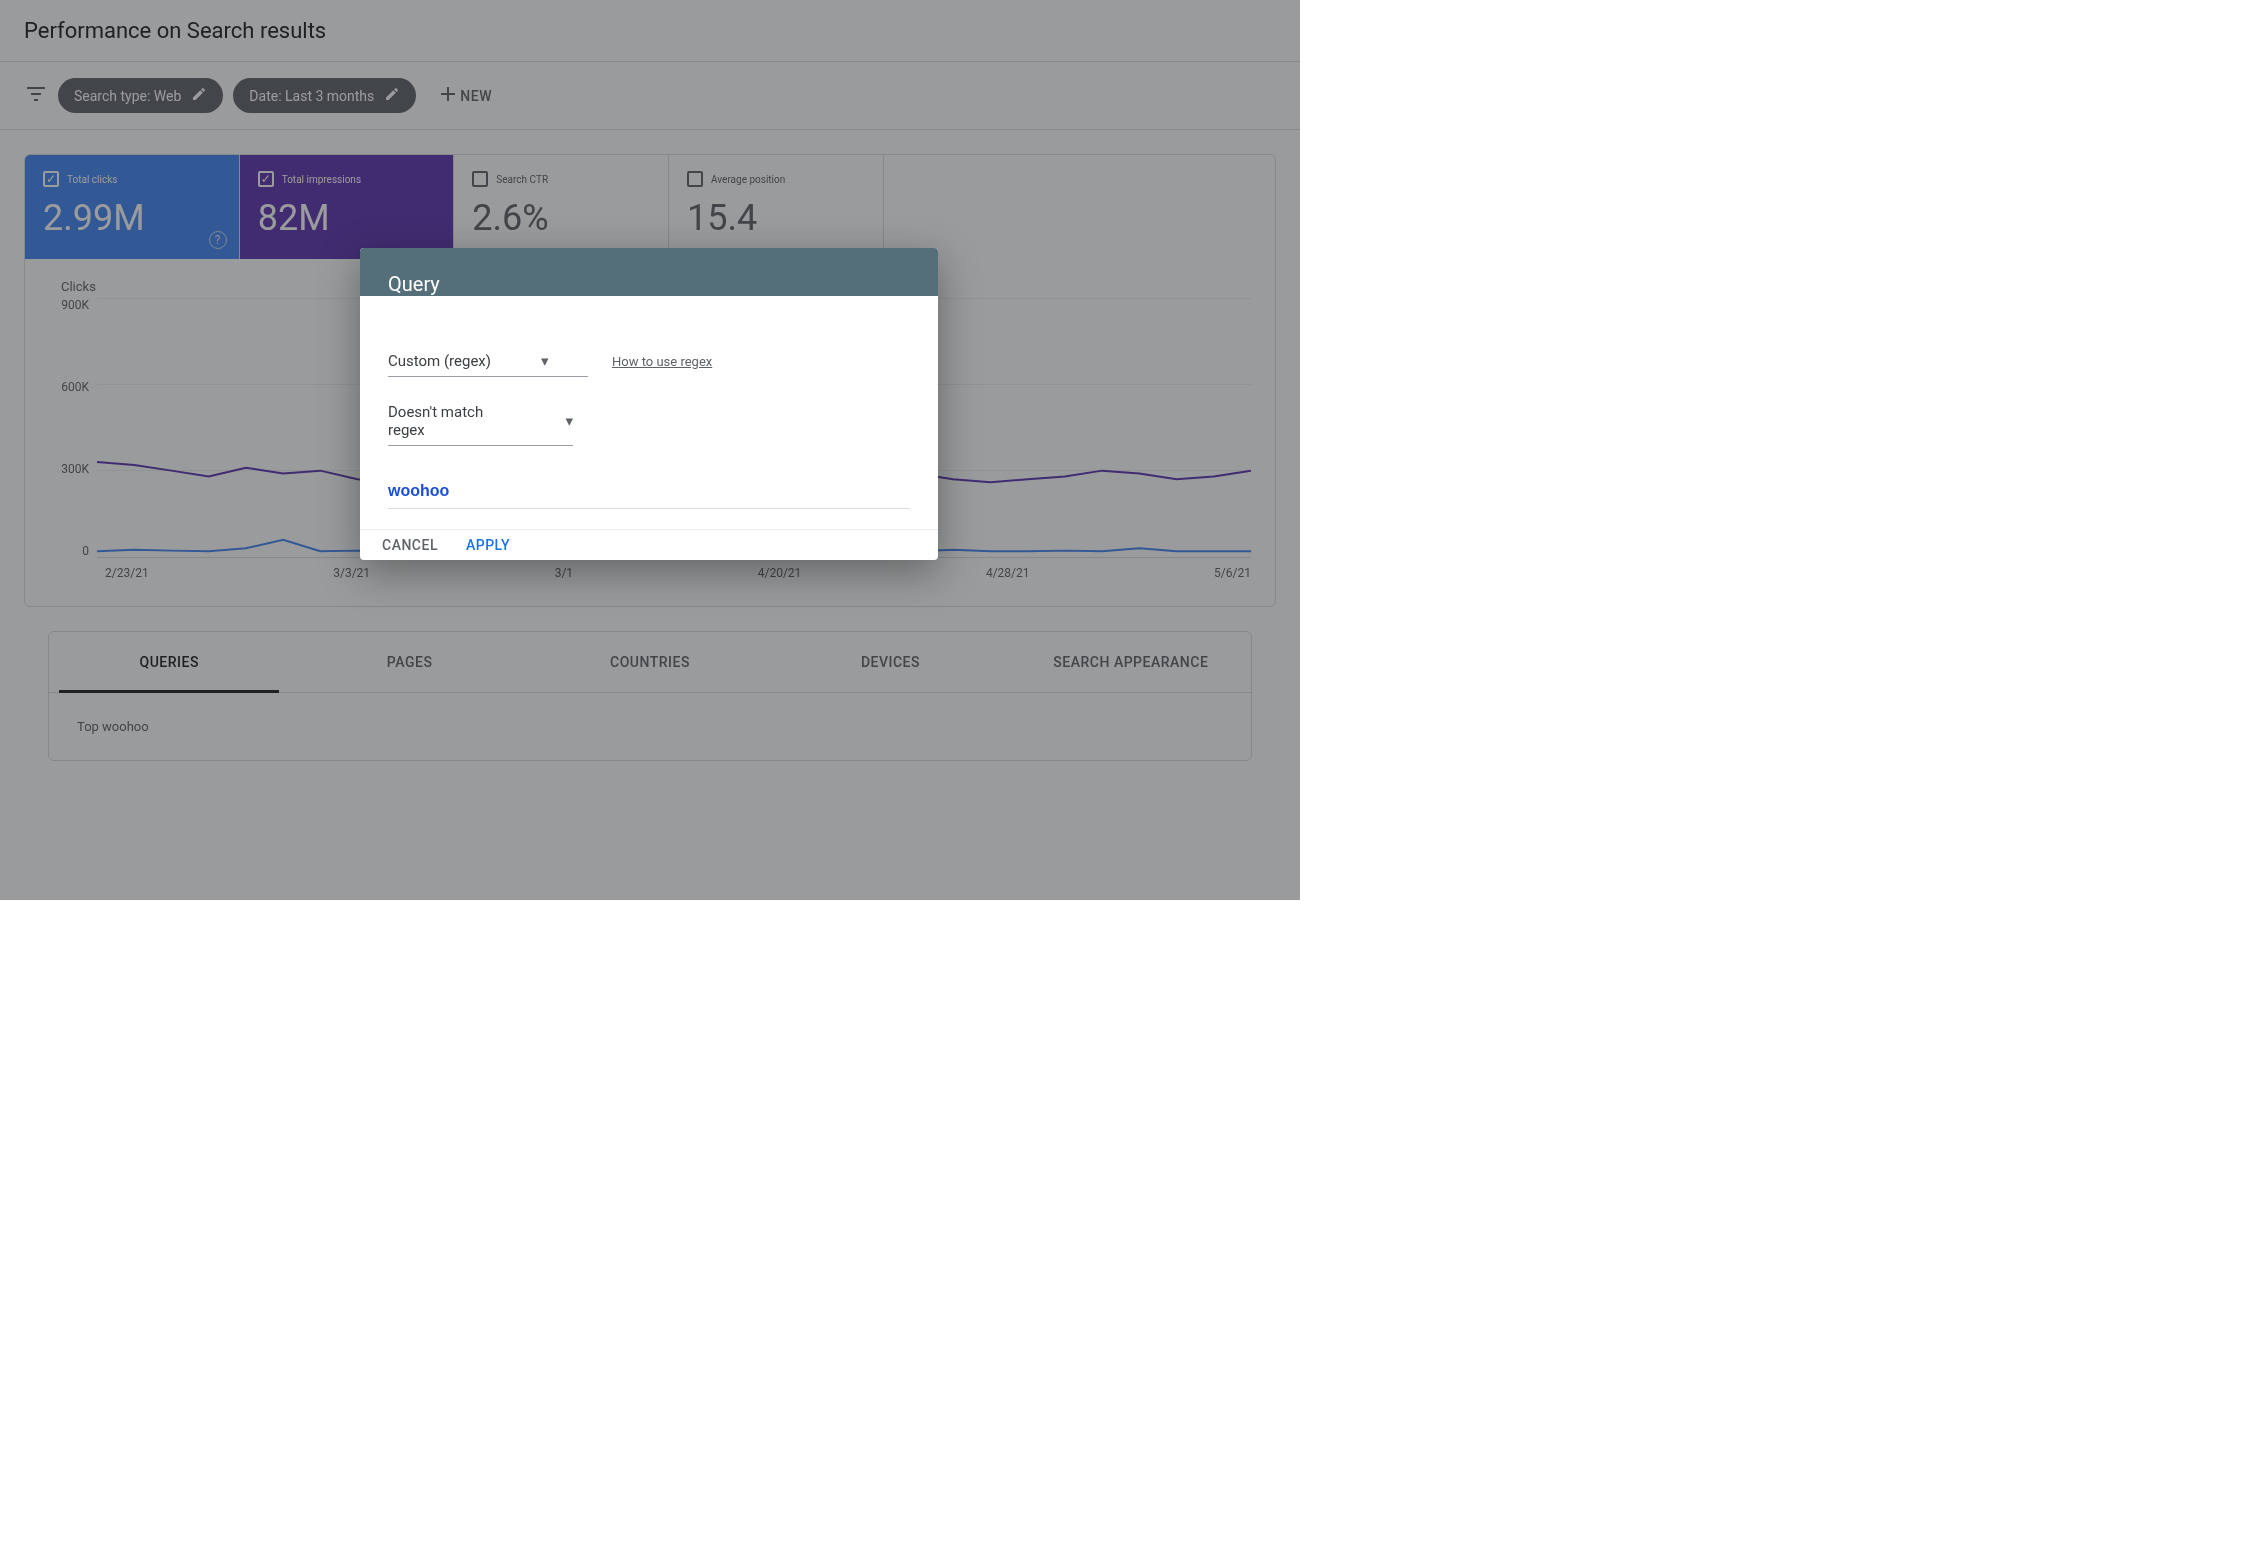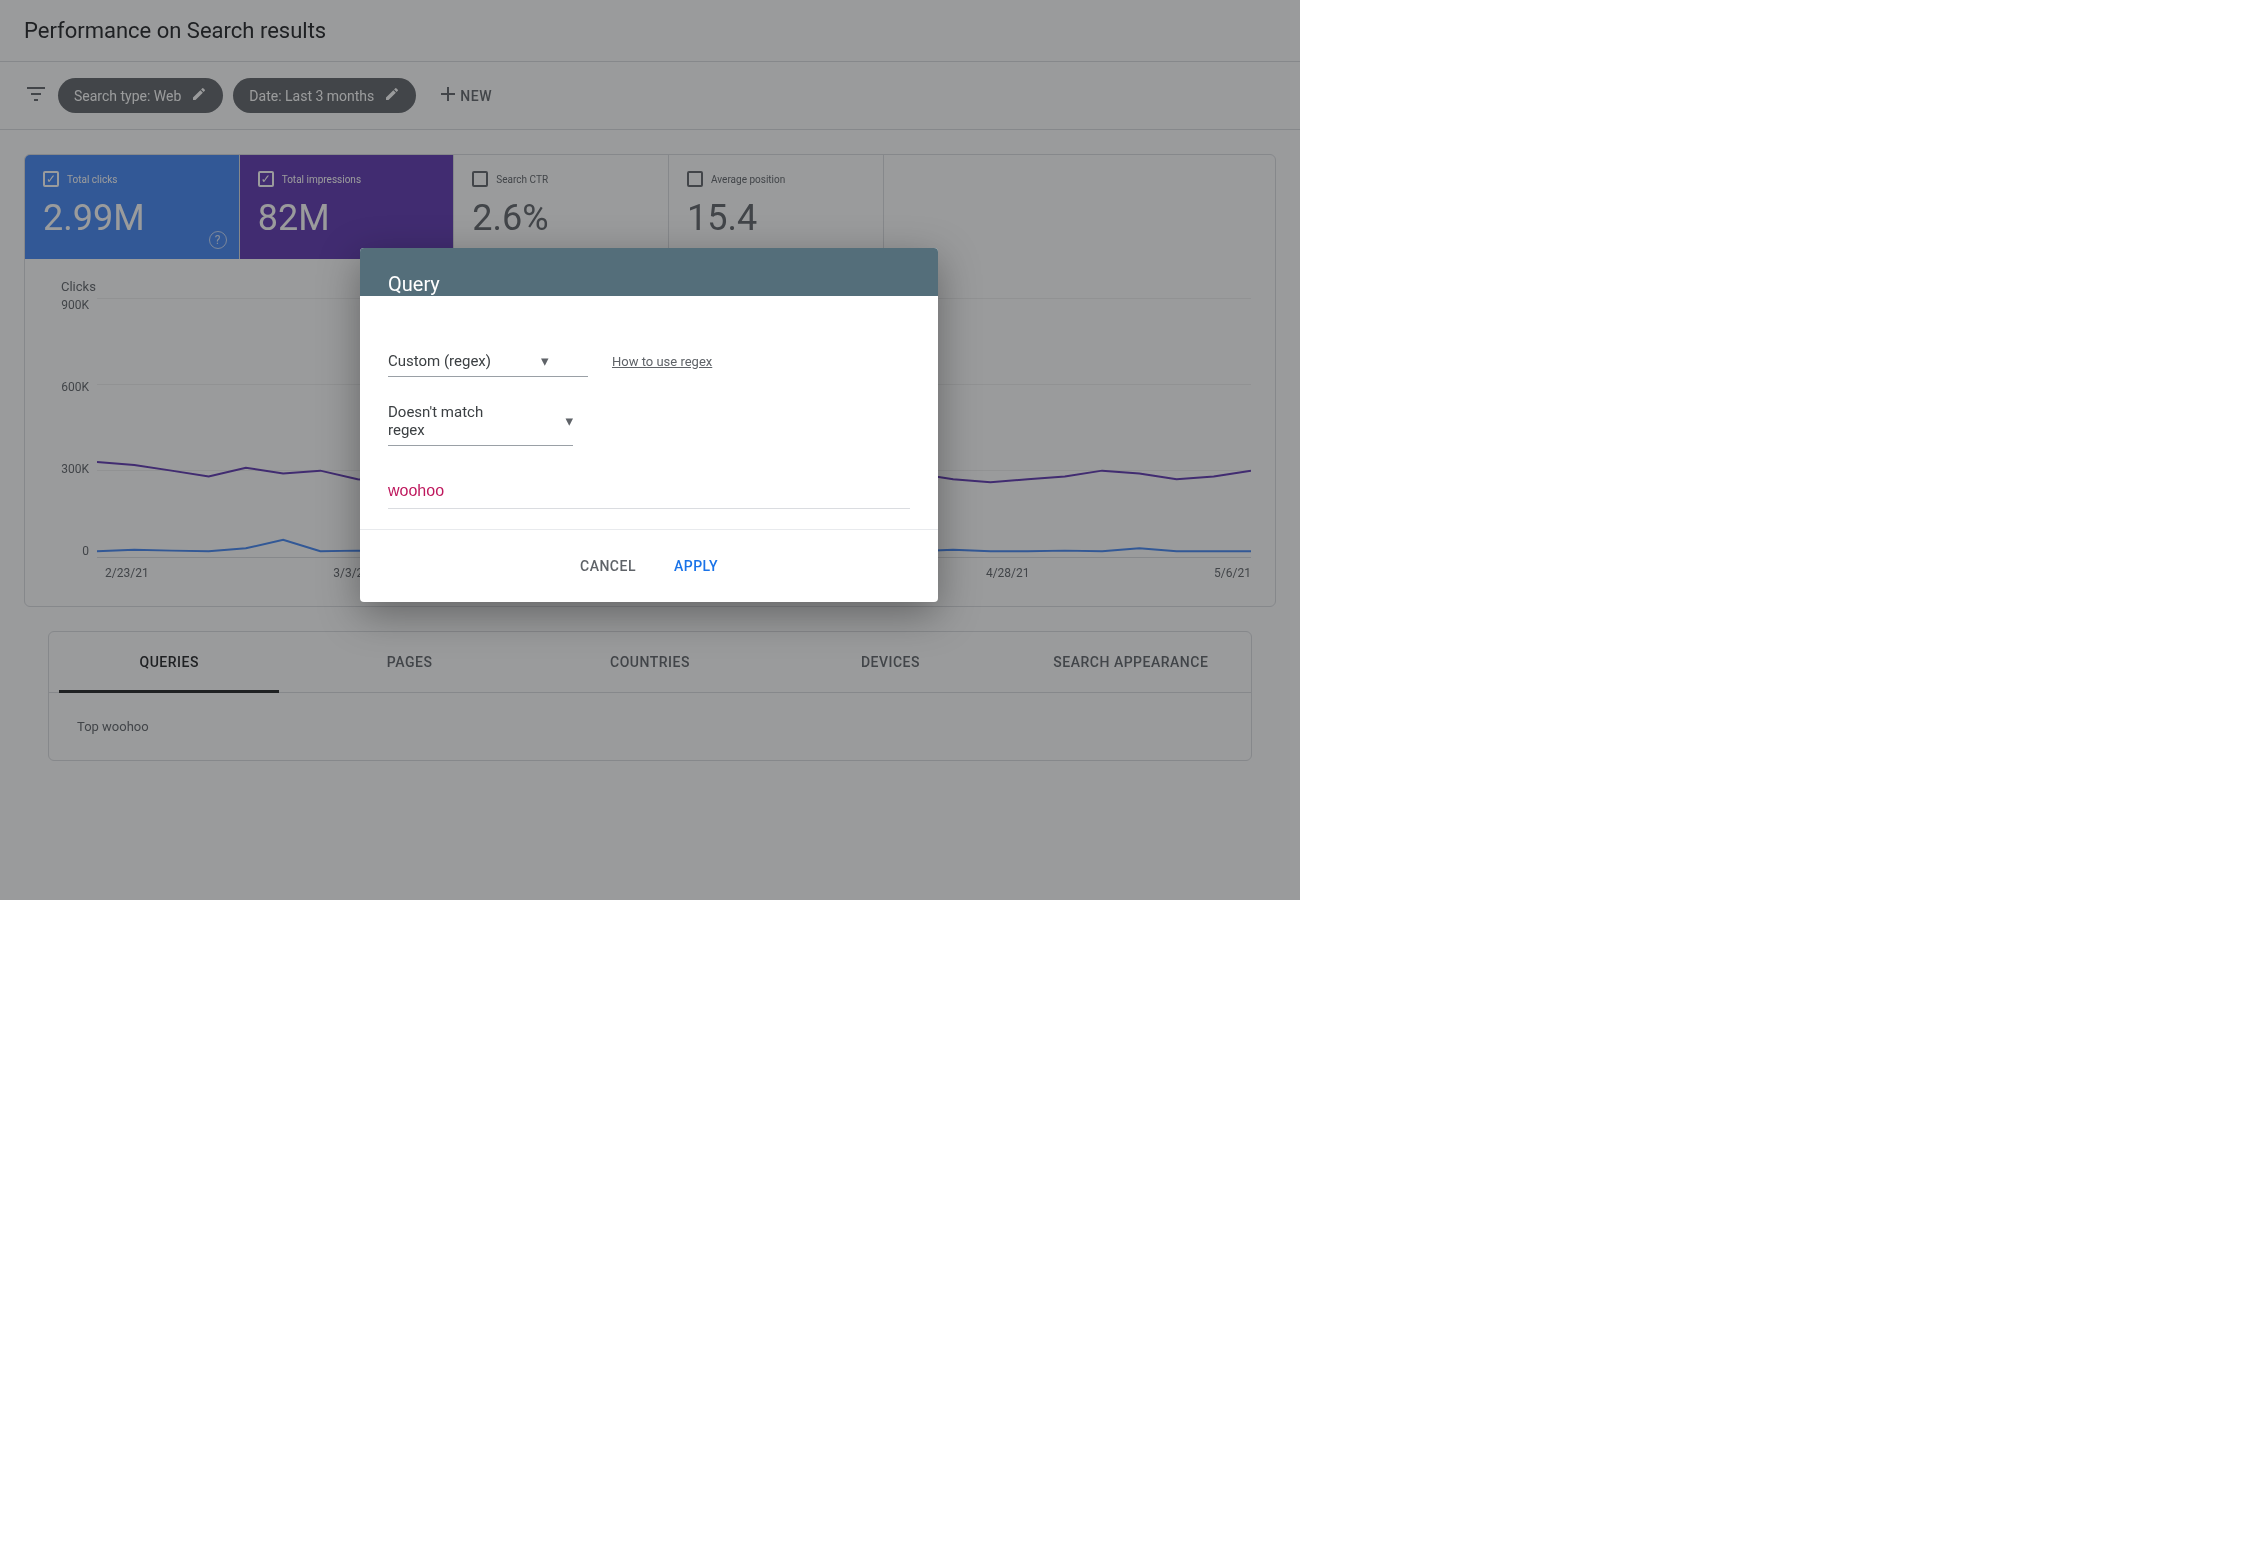--- a/index.html
+++ b/index.html
@@ -58,22 +58,22 @@
 .dialog-title { font-size: 20px; font-weight: 400; margin-bottom: 24px; }
 .dialog-tabs { display: flex; }
 .dtab { padding: 14px 40px; font-size: 14px; font-weight: 500; letter-spacing: .8px; color: rgba(255,255,255,.7); position: relative; }
 .dtab.active { color: #fff; }
 .dtab.active::after { content:""; position:absolute; left:0; right:0; bottom:0; height:3px; background:#fff; }
 .dialog-body { padding: 26px 28px 20px 28px; }
 .select-row { display: flex; align-items: center; gap: 24px; margin-bottom: 20px; }
 .select { border-bottom: 1px solid #9aa0a6; padding: 6px 0; display: flex; align-items: center; gap: 50px; font-size: 15px; color: #3c4043; }
 .select .caret { color:#5f6368; }
 .help-link { font-size: 13px; color: #5f6368; text-decoration: underline; }
-.text-input { width: 100%; border: none; border-bottom: 1px solid #dadce0; padding: 8px 0; font-size: 16px; color: #be185d; outline: none; }
-.dialog-actions { border-top: 1px solid #e8eaed; padding: 28px 22px; display: flex; justify-content: center; gap: 38px; font-size: 14px; font-weight: 500; letter-spacing: .5px; }
+.text-input { width: 100%; border: none; border-bottom: 1px solid #dadce0; padding: 8px 0; font-size: 16px; color: #1d4ed8; outline: none; font-weight: bold; }
+.dialog-actions { border-top: 1px solid #e8eaed; padding: 7px 22px; display: flex; justify-content: flex-start; gap: 28px; font-size: 14px; font-weight: 500; letter-spacing: .5px; }
 .btn-cancel { color: #5f6368; }
 .btn-apply { color: #1a73e8; }
 </style>
 </head>
 <body>
 
 <div class="page">
 
   <div class="title-bar">Performance on Search results</div>
 

